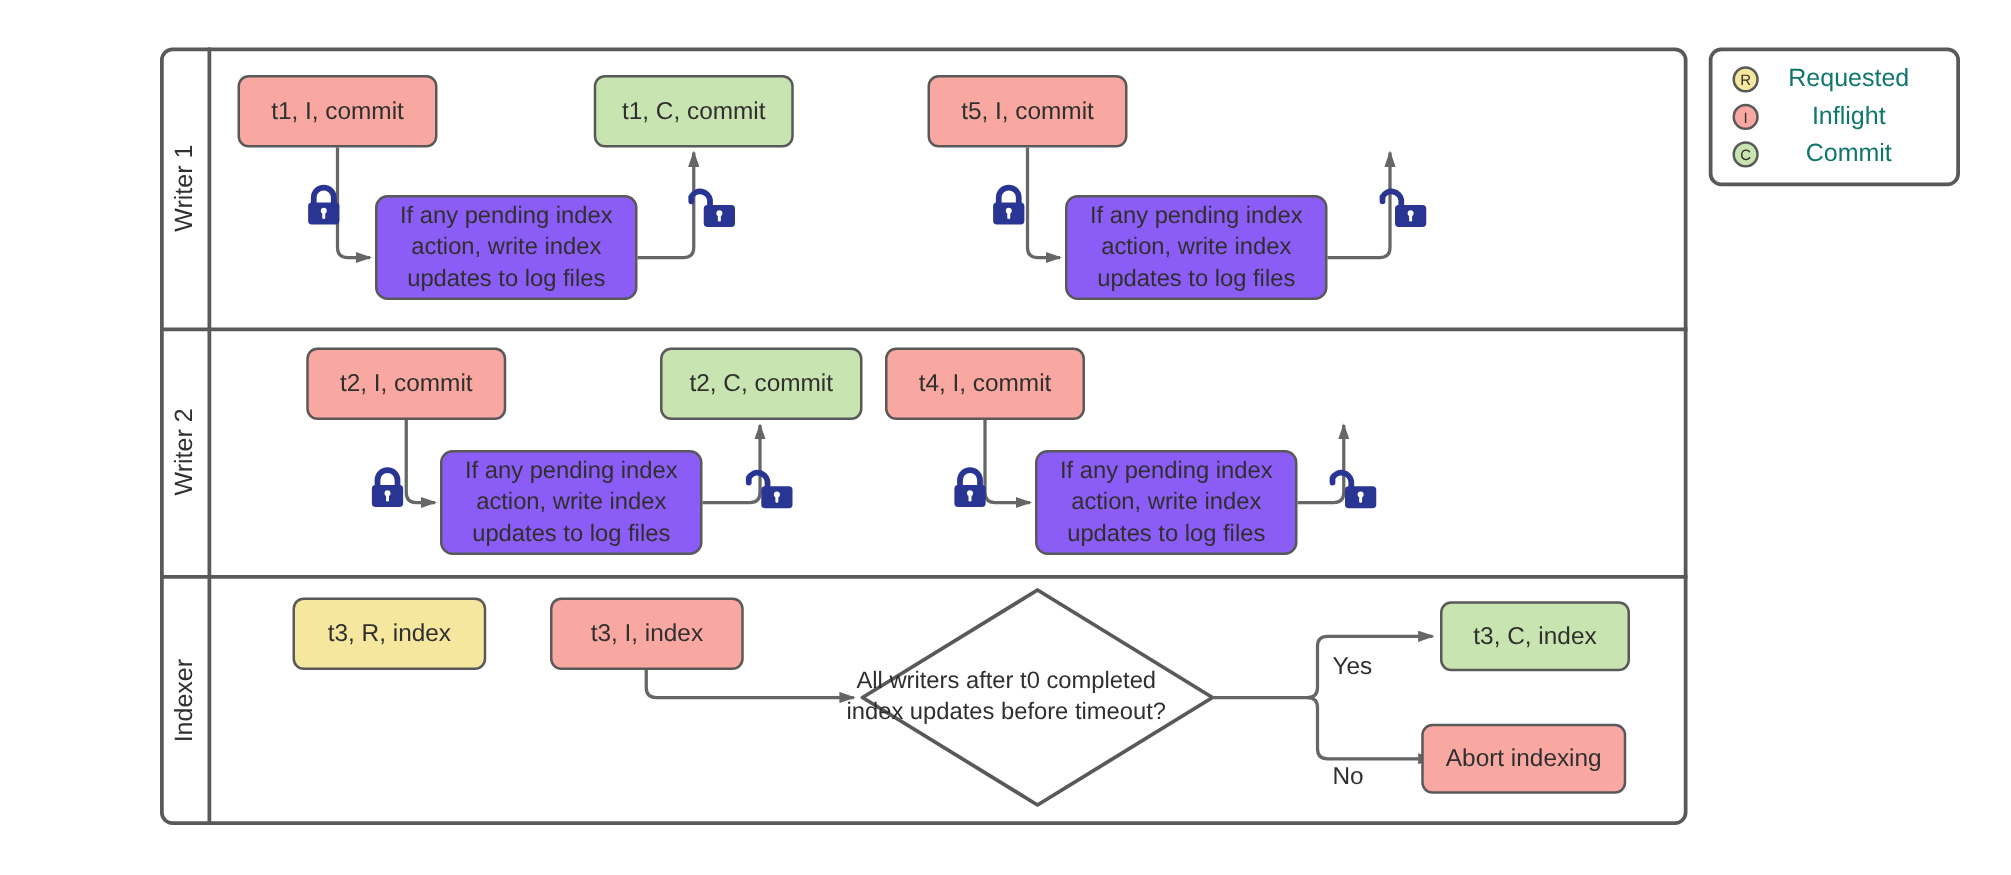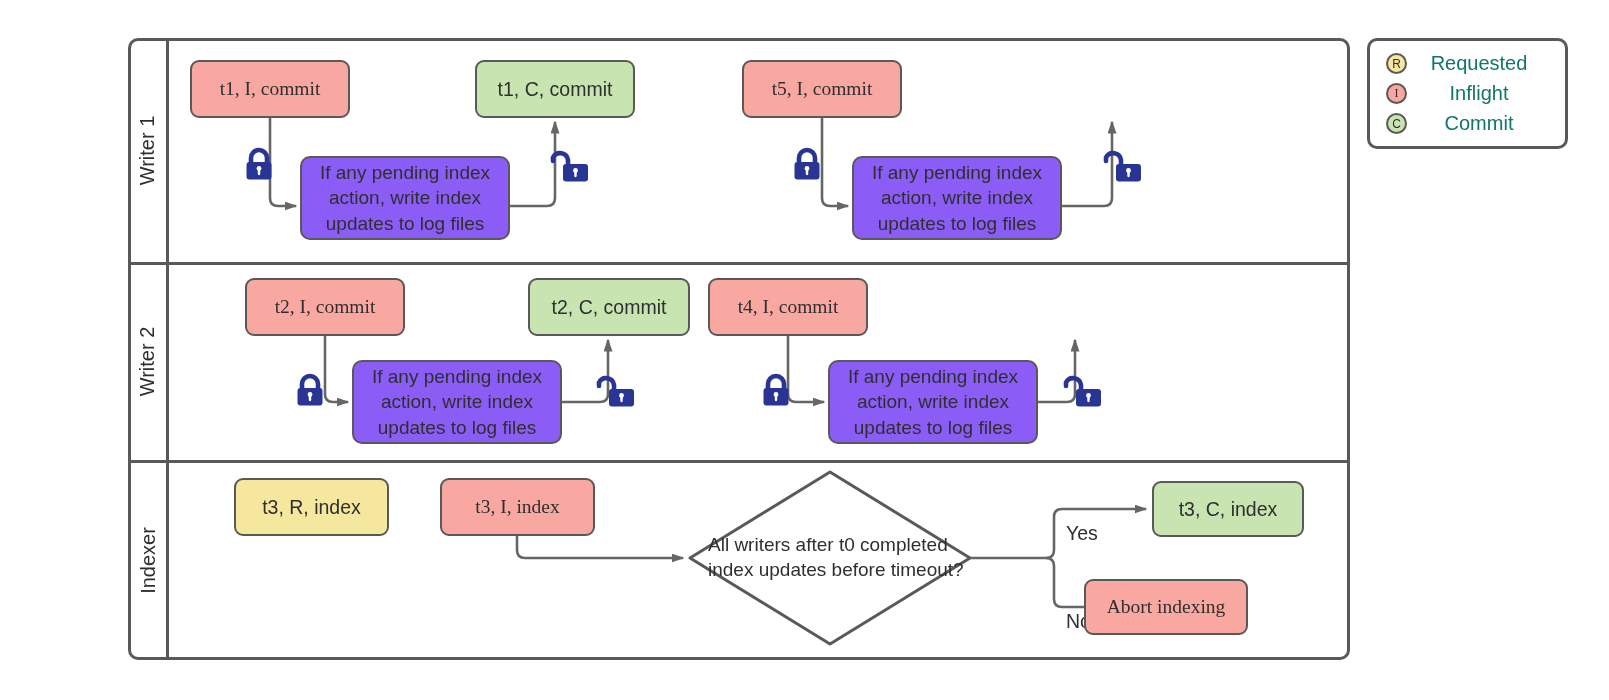--- a/index.html
+++ b/index.html
@@ -26,30 +26,30 @@
   .lane-label{
     position:absolute;left:128px;width:40px;display:flex;align-items:center;justify-content:center;z-index:2;
   }
   .lane-label span{transform:rotate(-90deg);white-space:nowrap;font-size:20px;color:var(--ink);}
   .node{
     position:absolute;display:flex;align-items:center;justify-content:center;
     border:2.6px solid var(--border);border-radius:9px;box-sizing:border-box;
     font-size:19.5px;z-index:2;
   }
   .state-requested{background:var(--requested);}
-  .state-inflight{background:var(--inflight);font-family:Liberation Serif, serif;}
+  .state-inflight{background:var(--inflight);}
   .state-commit{background:var(--commit);}
   .log{
     position:absolute;display:flex;align-items:center;justify-content:center;text-align:center;
     background:#8b5cf6;border:2.6px solid var(--border);border-radius:10px;box-sizing:border-box;
     font-size:19px;line-height:1.32;padding:4px 8px;z-index:2;
   }
   .diamond-text{
-    position:absolute;left:708px;top:516px;width:256px;height:84px;z-index:2;
-    display:flex;align-items:center;justify-content:center;
+    position:absolute;left:677px;top:516px;width:256px;height:84px;z-index:2;
+    display:flex;align-items:center;justify-content:center;text-align:center;
     font-size:19px;line-height:1.3;
   }
   .branch-label{position:absolute;font-size:19.5px;z-index:2;}
   .legend{
     position:absolute;left:1367px;top:38px;width:201px;height:111px;
     border:3px solid var(--border);border-radius:10px;box-sizing:border-box;
     display:flex;flex-direction:column;justify-content:center;gap:7px;
     padding:6px 14px 6px 16px;z-index:2;
   }
   .legend-row{display:flex;align-items:center;}
@@ -161,21 +161,21 @@
   </div>
   <div class="node state-inflight" style="left:440px;top:478px;width:155px;height:58px;">
     <span>t3, I, index</span>
   </div>
   <div class="diamond-text">All writers after t0 completed index updates before timeout?</div>
   <div class="branch-label" style="left:1066px;top:481px;margin-top:41px;">Yes</div>
   <div class="branch-label" style="left:1066px;top:610px;">No</div>
   <div class="node state-commit" style="left:1152px;top:481px;width:152px;height:56px;">
     <span>t3, C, index</span>
   </div>
-  <div class="node state-inflight" style="left:1084px;top:579px;width:164px;height:56px;">
+  <div class="node state-inflight" style="left:1137px;top:579px;width:164px;height:56px;">
     <span>Abort indexing</span>
   </div>
 
   <div class="legend">
     <div class="legend-row">
       <div class="legend-dot state-requested">
         <span>R</span>
       </div>
       <div class="legend-label">Requested</div>
     </div>

